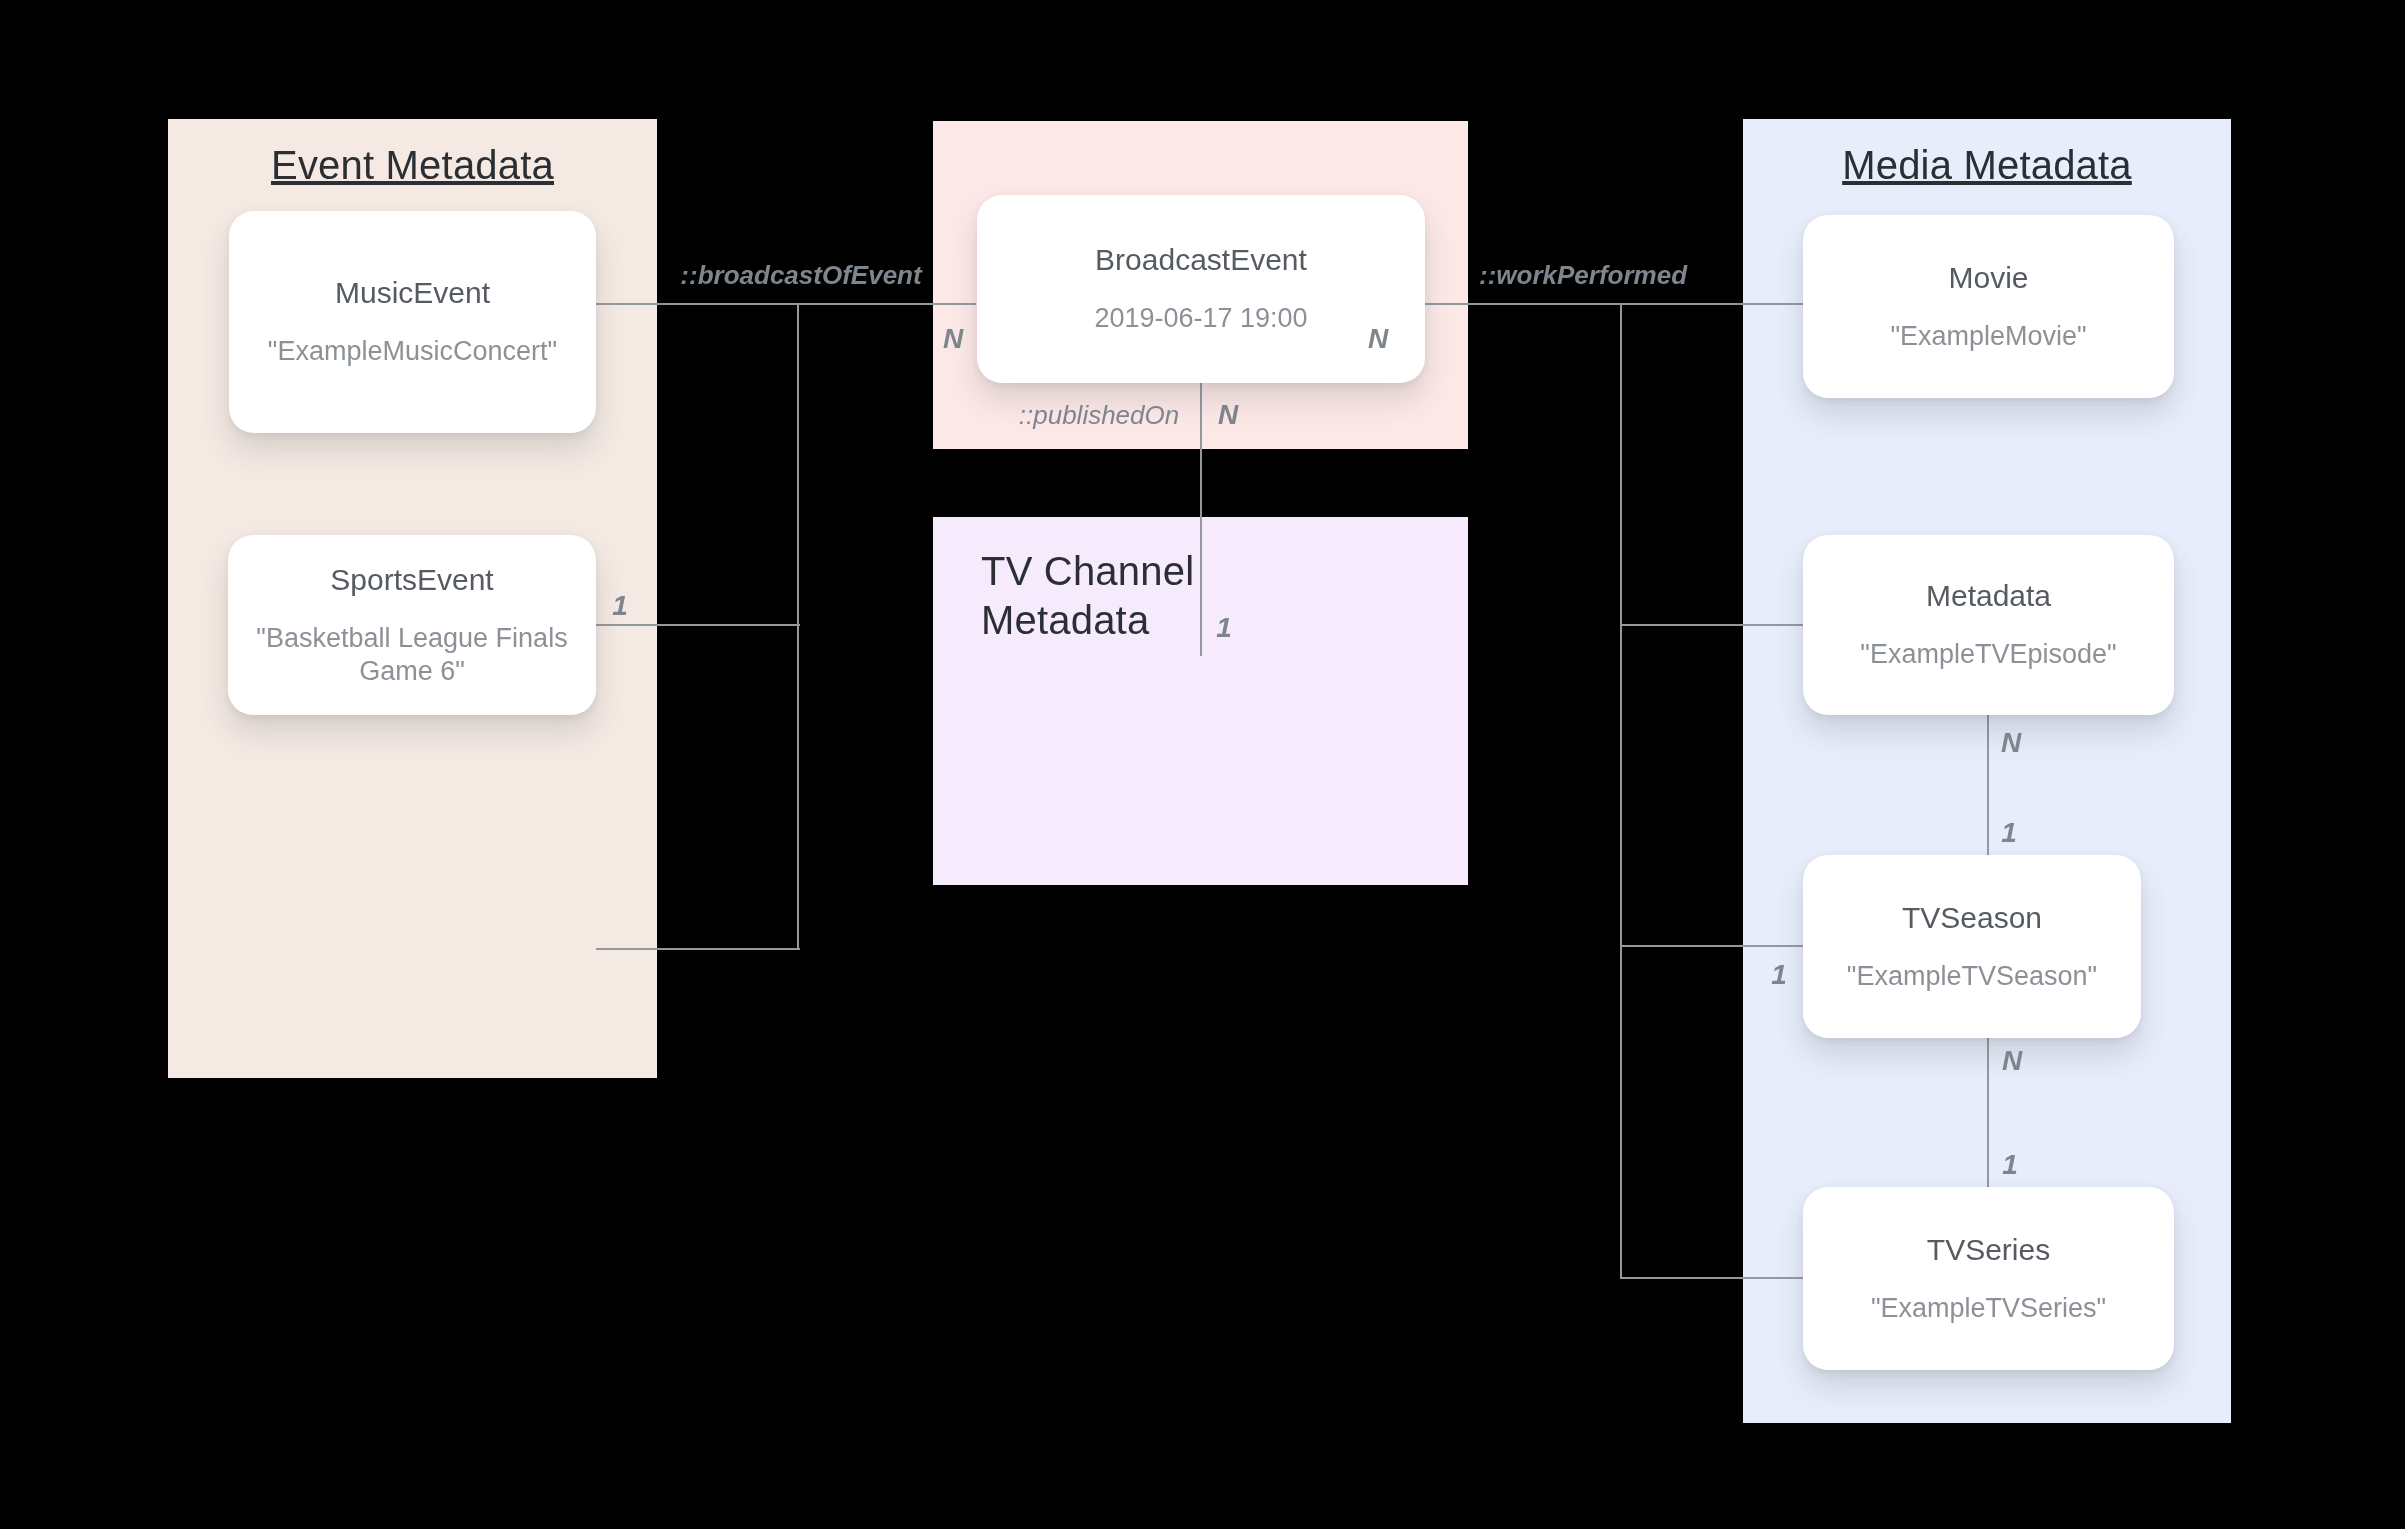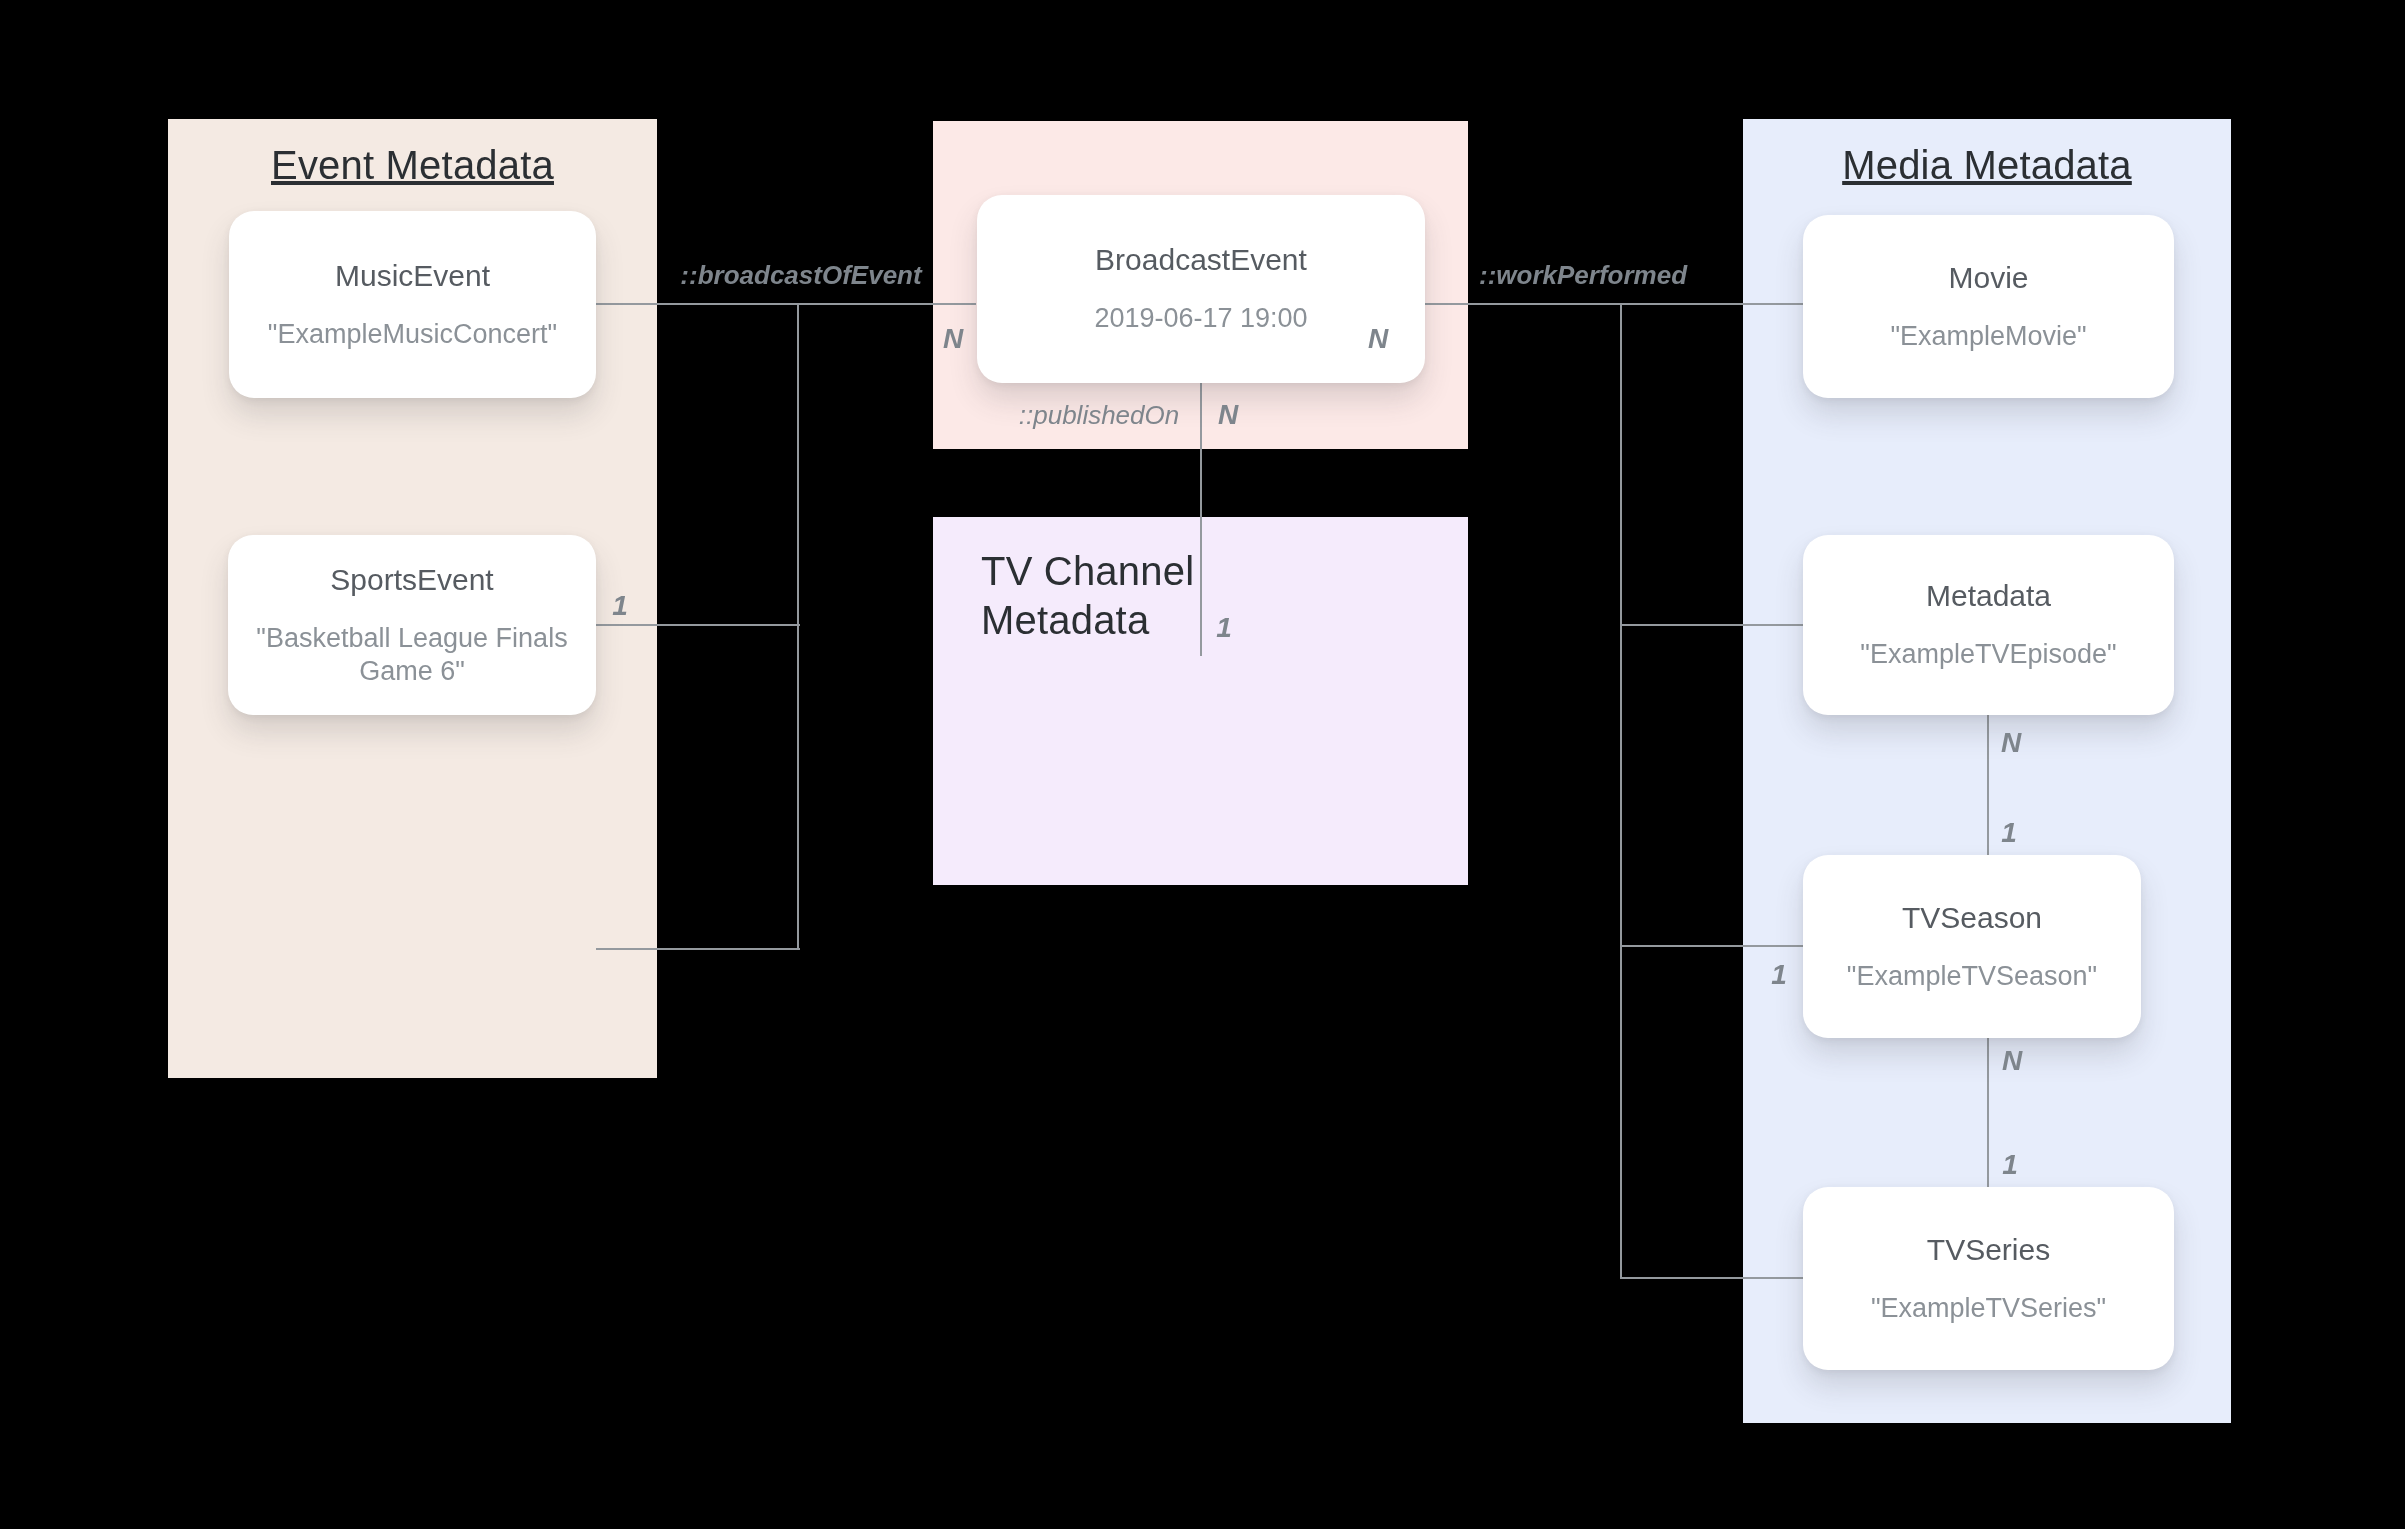--- a/index.html
+++ b/index.html
@@ -55,21 +55,21 @@
 
   <div class="hline" style="left:1425px;top:303px;width:378px"></div>
   <div class="vline" style="left:1620px;top:303px;height:976px"></div>
   <div class="hline" style="left:1620px;top:624px;width:183px"></div>
   <div class="hline" style="left:1620px;top:945px;width:183px"></div>
   <div class="hline" style="left:1620px;top:1277px;width:183px"></div>
 
   <div class="vline" style="left:1987px;top:715px;height:140px"></div>
   <div class="vline" style="left:1987px;top:1037px;height:150px"></div>
 
-  <div class="node" style="left:229px;top:211px;width:367px;height:187px">
+  <div class="node" style="left:229px;top:211px;width:367px;height:222px">
     <div class="node-name">MusicEvent</div>
     <div class="node-value">"ExampleMusicConcert"</div>
   </div>
 
   <div class="node" style="left:228px;top:535px;width:368px;height:180px">
     <div class="node-name">SportsEvent</div>
     <div class="node-value">"Basketball League Finals Game 6"</div>
   </div>
 
 

